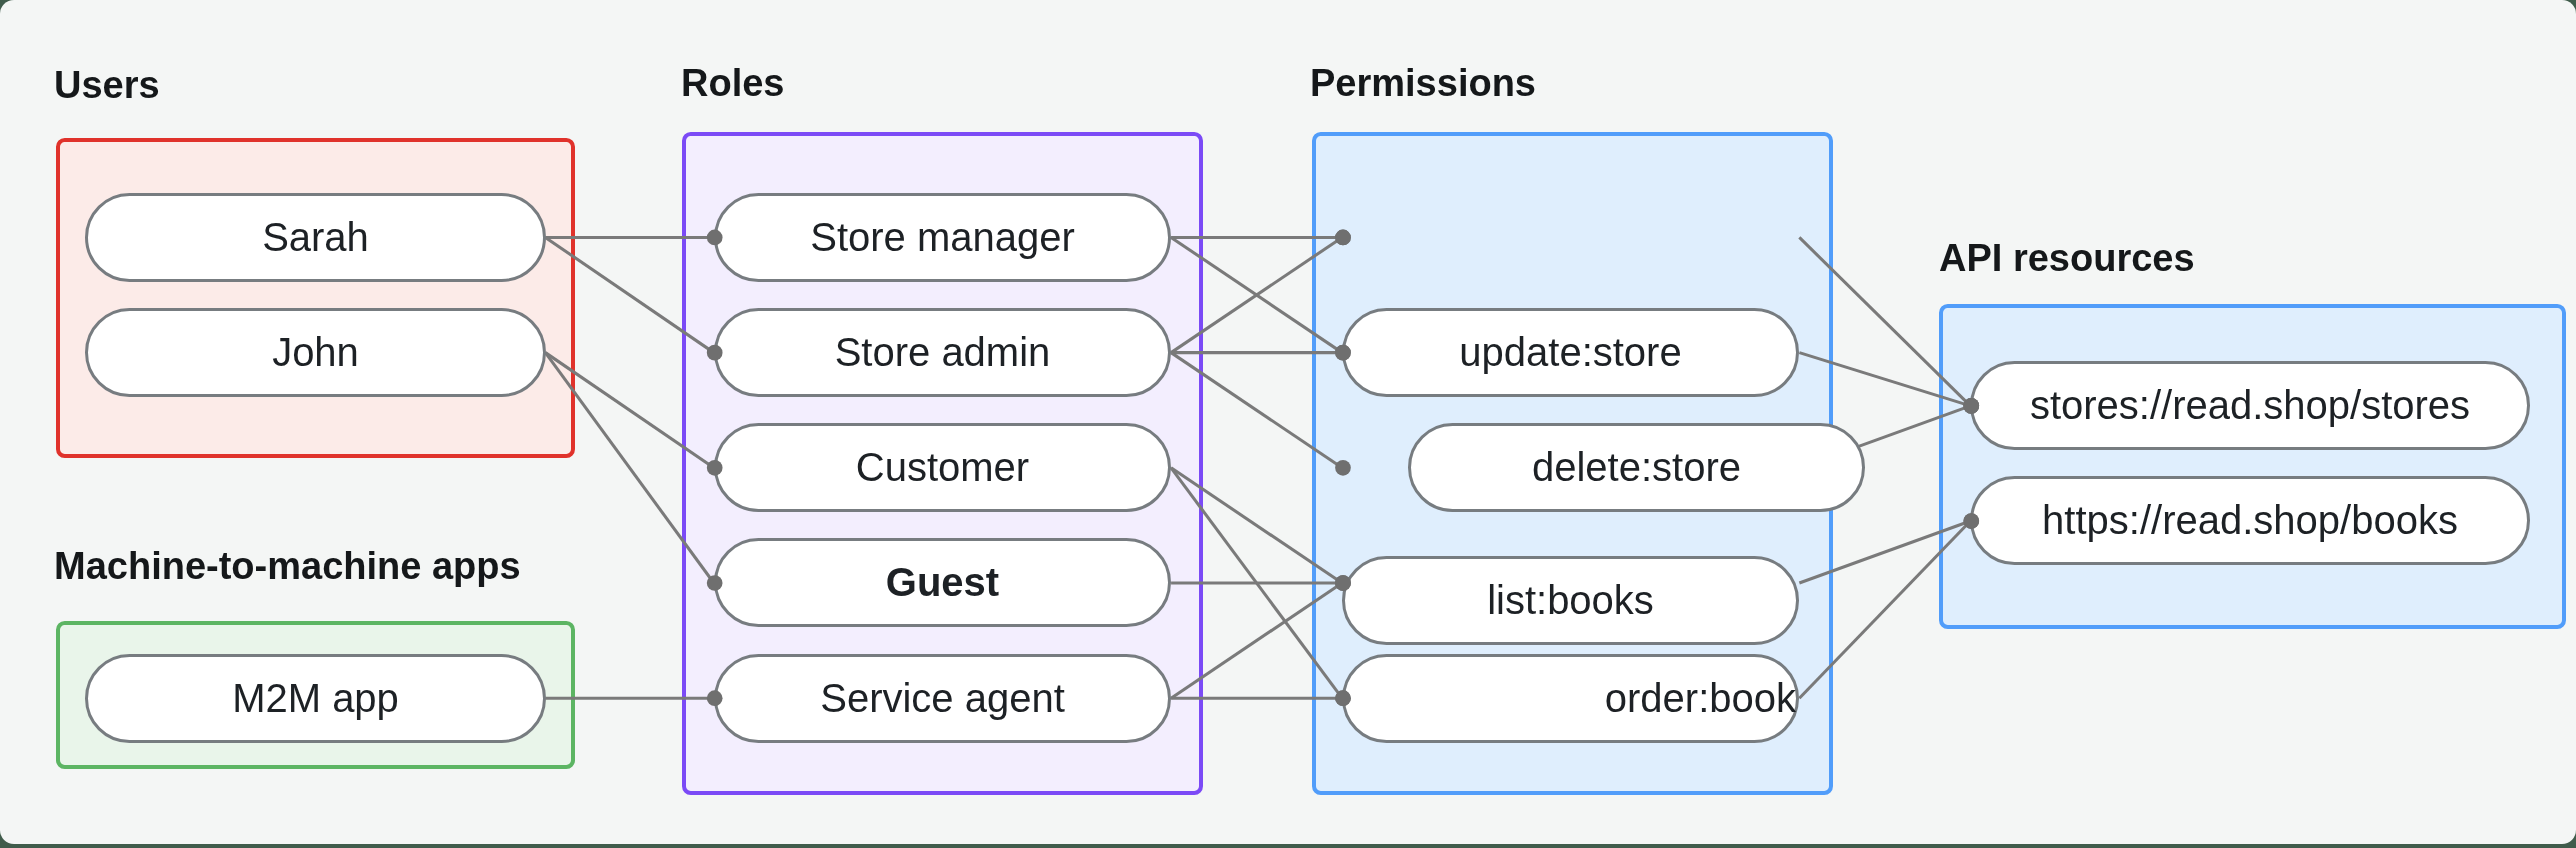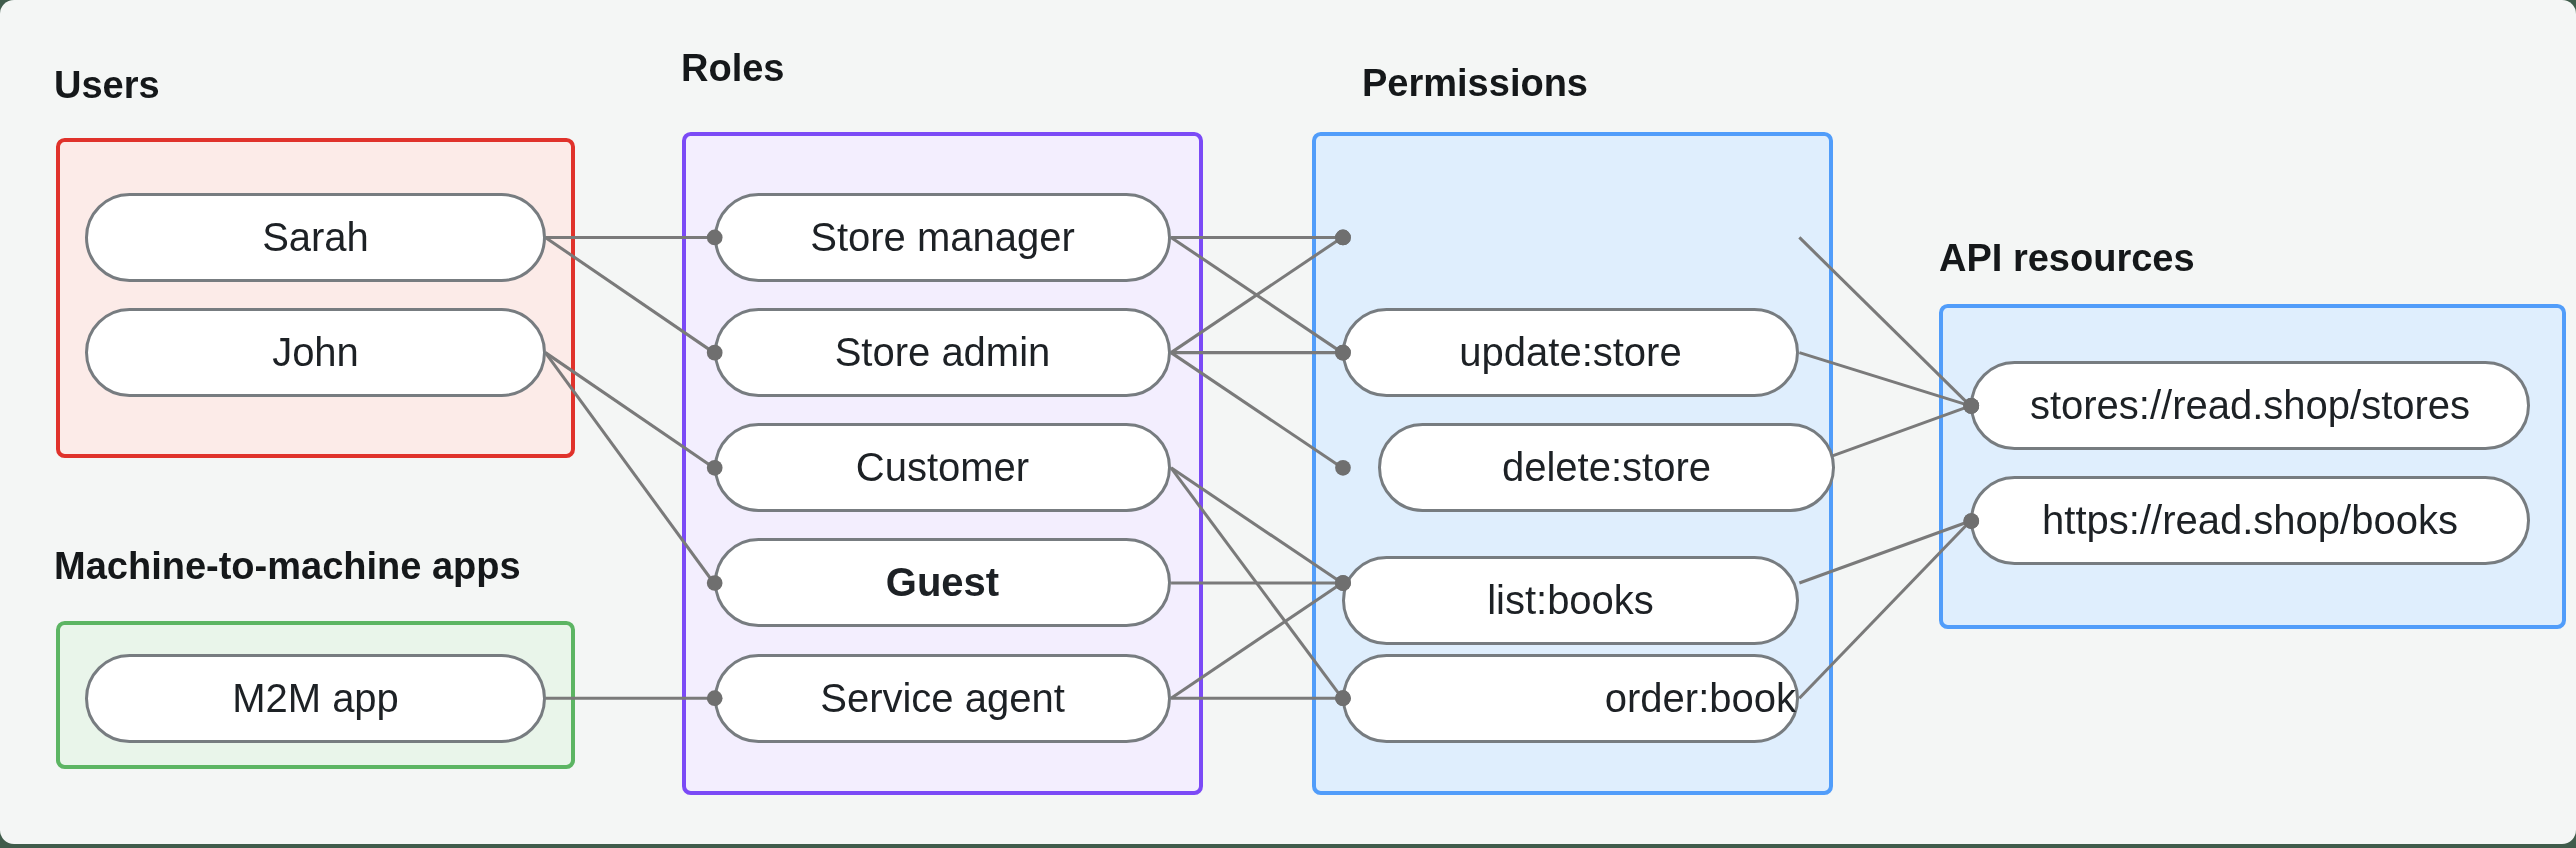--- a/index.html
+++ b/index.html
@@ -125,21 +125,21 @@
     <div class="pill" style="left:714px; top:538px; width:457px;font-weight:bold;">
         <span>Guest</span>
       </div>
     <div class="pill" style="left:714px; top:654px; width:457px;">
         <span>Service agent</span>
       </div>
 
     <div class="pill" style="left:1342px;top:308px; width:457px;">
         <span>update:store</span>
       </div>
-    <div class="pill" style="left:1378px;top:423px; width:457px;">
+    <div class="pill" style="left:1408px;top:423px; width:457px;">
         <span>delete:store</span>
       </div>
     <div class="pill" style="left:1342px;top:556px; width:457px;">
         <span>list:books</span>
       </div>
     <div class="pill" style="left:1342px;top:654px; width:457px;justify-content:flex-end;">
         <span>order:book</span>
       </div>
 
     <div class="pill" style="left:1970px;top:361px; width:560px;">
@@ -169,19 +169,19 @@
       <circle cx="2259" cy="465" r="9" fill="#6f6f6f"></circle>
       <circle cx="2259" cy="465" r="9" fill="#6f6f6f"></circle>
       <circle cx="2259" cy="465" r="9" fill="#6f6f6f"></circle>
       <circle cx="2259" cy="597" r="9" fill="#6f6f6f"></circle>
       <circle cx="2259" cy="597" r="9" fill="#6f6f6f"></circle>
     </svg>
 
   <div id="labels-layer" class="layer">
     <div class="group-label" style="left:54px;  top:63px;">Users</div>
     <div class="group-label" style="left:54px;  top:544px;">Machine-to-machine apps</div>
-    <div class="group-label" style="left:681px; top:46px;text-align:right;">Roles</div>
-    <div class="group-label" style="left:1362px;top:61px;">Permissions</div>
+    <div class="group-label" style="left:681px; top:61px;text-align:right;">Roles</div>
+    <div class="group-label" style="left:1310px;top:61px;">Permissions</div>
     <div class="group-label" style="left:1939px;top:236px;">API resources</div>
   </div>
 
 </div>
 
 
 </body></html>

